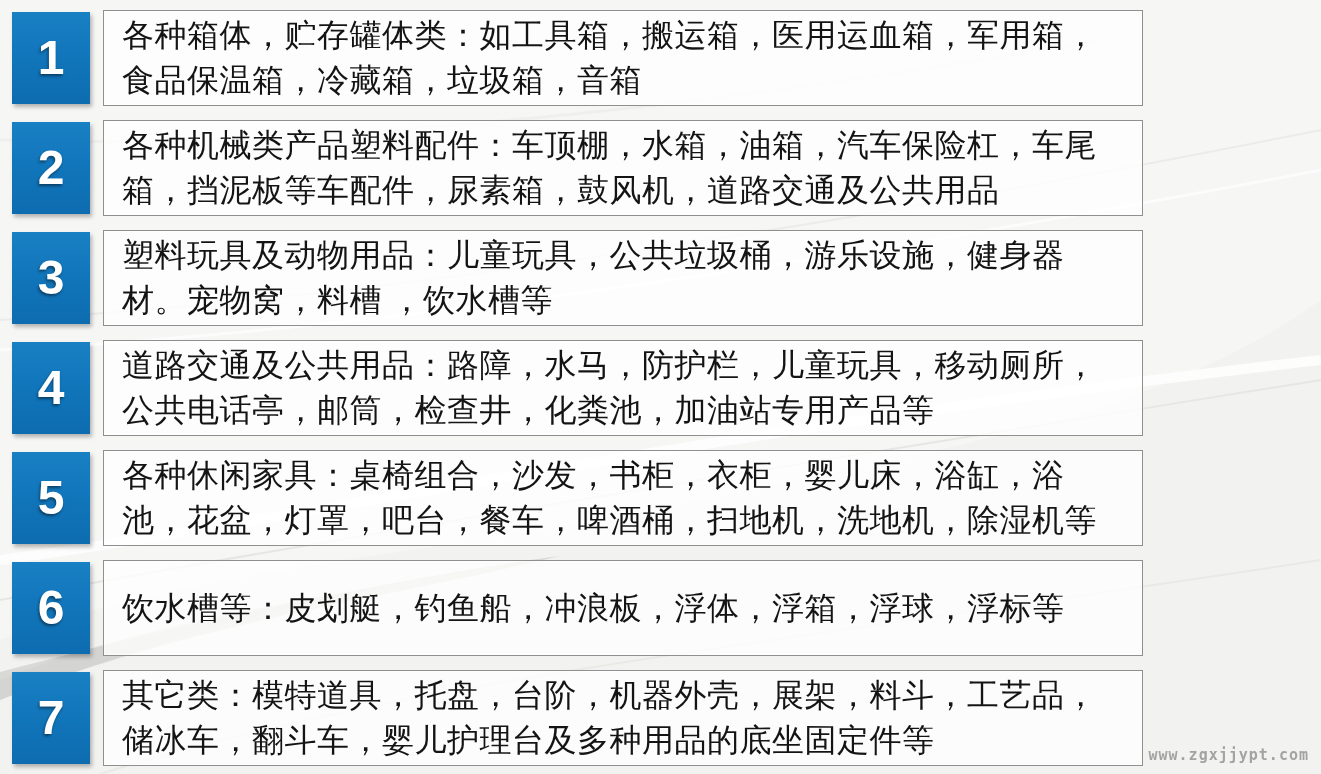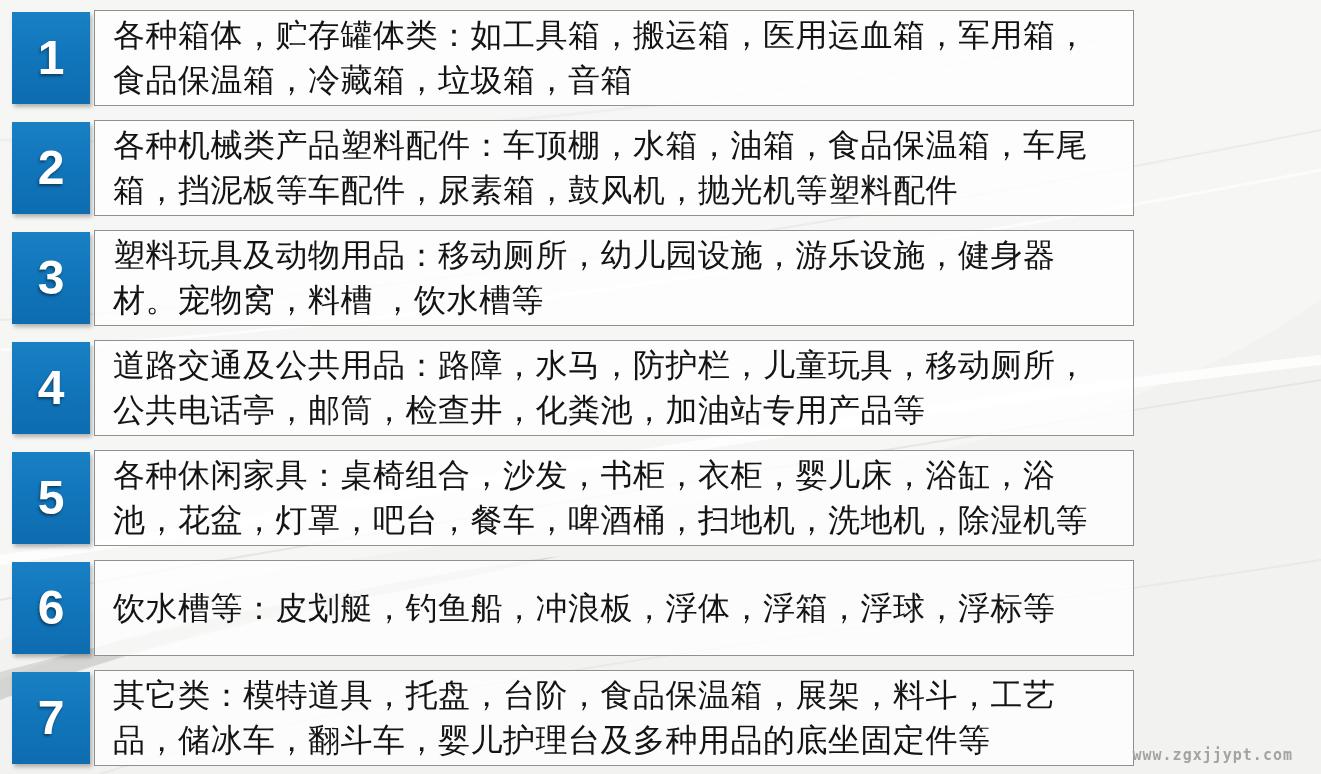--- a/index.html
+++ b/index.html
@@ -53,41 +53,41 @@
   }
   .num {
     font-family: "Liberation Sans", "DejaVu Sans", sans-serif;
     font-size: 48px;
     font-weight: 600;
     color: #ffffff;
     text-shadow: -1px 2px 3px rgba(0,0,0,0.45);
     line-height: 1;
   }
   .box {
-    margin-left: 4px;
+    margin-left: 13px;
     width: 1040px;
     box-sizing: border-box;
     height: 96px;
     background: rgba(255,255,255,0.78);
     border: 1px solid #8f8f8f;
     box-shadow: 0 0 0 1px rgba(255,255,255,0.55) inset;
     display: flex;
     align-items: center;
   }
   .text {
     margin: 0;
     padding: 0 16px 0 18px;
     font-size: 32px;
     line-height: 45px;
     color: #141414;
     letter-spacing: 0.5px;
   }
   .watermark {
     position: absolute;
-    right: 28px;
+    right: 12px;
     bottom: 10px;
     font-family: "DejaVu Sans Mono", "Liberation Mono", monospace;
     font-size: 15px;
     font-weight: bold;
     color: #a3a3a3;
     letter-spacing: 1px;
   }
 </style>
 </head>
 <body>
@@ -115,30 +115,30 @@
     <div class="box">
       <p class="text">各种箱体，贮存罐体类：如工具箱，搬运箱，医用运血箱，军用箱，食品保温箱，冷藏箱，垃圾箱，音箱</p>
     </div>
   </div>
 
   <div class="row">
     <div class="badge">
       <span class="num">2</span>
     </div>
     <div class="box">
-      <p class="text">各种机械类产品塑料配件：车顶棚，水箱，油箱，食品保温箱，车尾箱，挡泥板等车配件，尿素箱，鼓风机，抛光机等塑料配件</p>
+      <p class="text">各种机械类产品塑料配件：车顶棚，水箱，油箱，汽车保险杠，车尾箱，挡泥板等车配件，尿素箱，鼓风机，道路交通及公共用品</p>
     </div>
   </div>
 
   <div class="row">
     <div class="badge">
       <span class="num">3</span>
     </div>
     <div class="box">
-      <p class="text">塑料玩具及动物用品：移动厕所，幼儿园设施，游乐设施，健身器材。宠物窝，料槽 ，饮水槽等</p>
+      <p class="text">塑料玩具及动物用品：儿童玩具，公共垃圾桶，游乐设施，健身器材。宠物窝，料槽 ，饮水槽等</p>
     </div>
   </div>
 
   <div class="row">
     <div class="badge">
       <span class="num">4</span>
     </div>
     <div class="box">
       <p class="text">道路交通及公共用品：路障，水马，防护栏，儿童玩具，移动厕所，公共电话亭，邮筒，检查井，化粪池，加油站专用产品等</p>
     </div>
@@ -160,19 +160,19 @@
     <div class="box">
       <p class="text">饮水槽等：皮划艇，钓鱼船，冲浪板，浮体，浮箱，浮球，浮标等</p>
     </div>
   </div>
 
   <div class="row">
     <div class="badge">
       <span class="num">7</span>
     </div>
     <div class="box">
-      <p class="text">其它类：模特道具，托盘，台阶，食品保温箱，展架，料斗，工艺品，储冰车，翻斗车，婴儿护理台及多种用品的底坐固定件等</p>
+      <p class="text">其它类：模特道具，托盘，台阶，机器外壳，展架，料斗，工艺品，储冰车，翻斗车，婴儿护理台及多种用品的底坐固定件等</p>
     </div>
   </div>
 </main>
 
   <div class="watermark">www.zgxjjypt.com</div>
 </div>
 
 </body></html>

